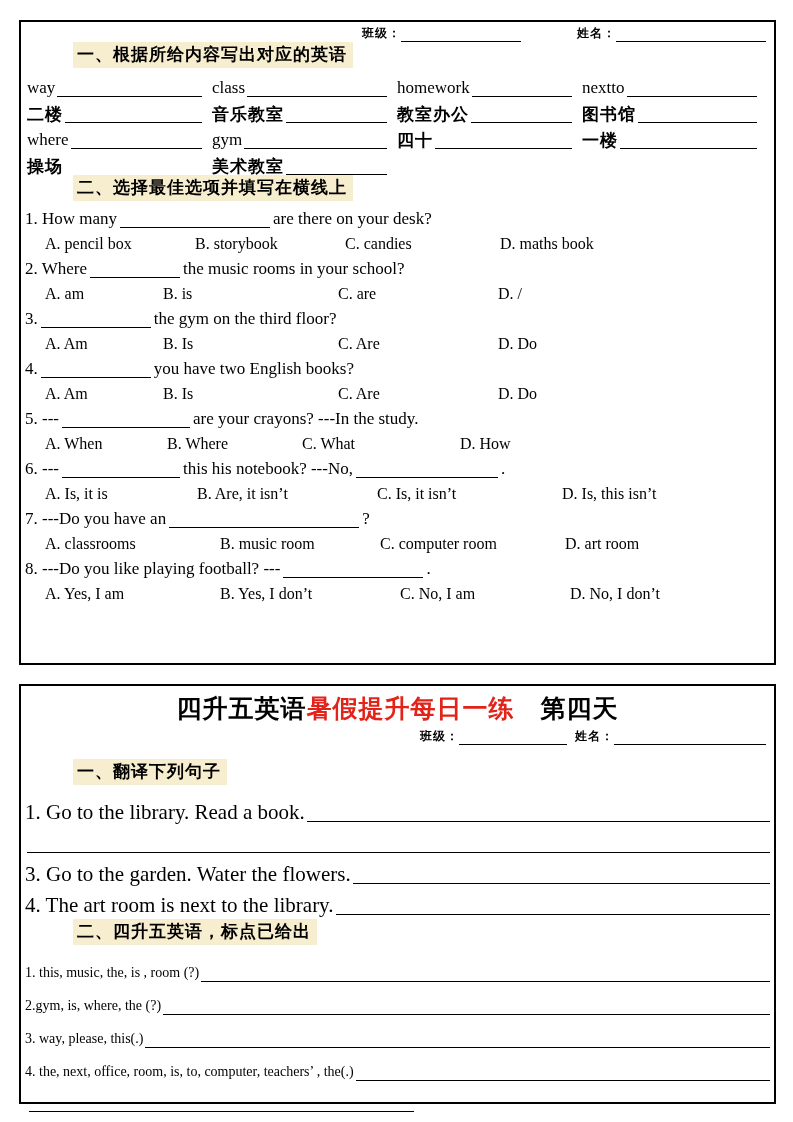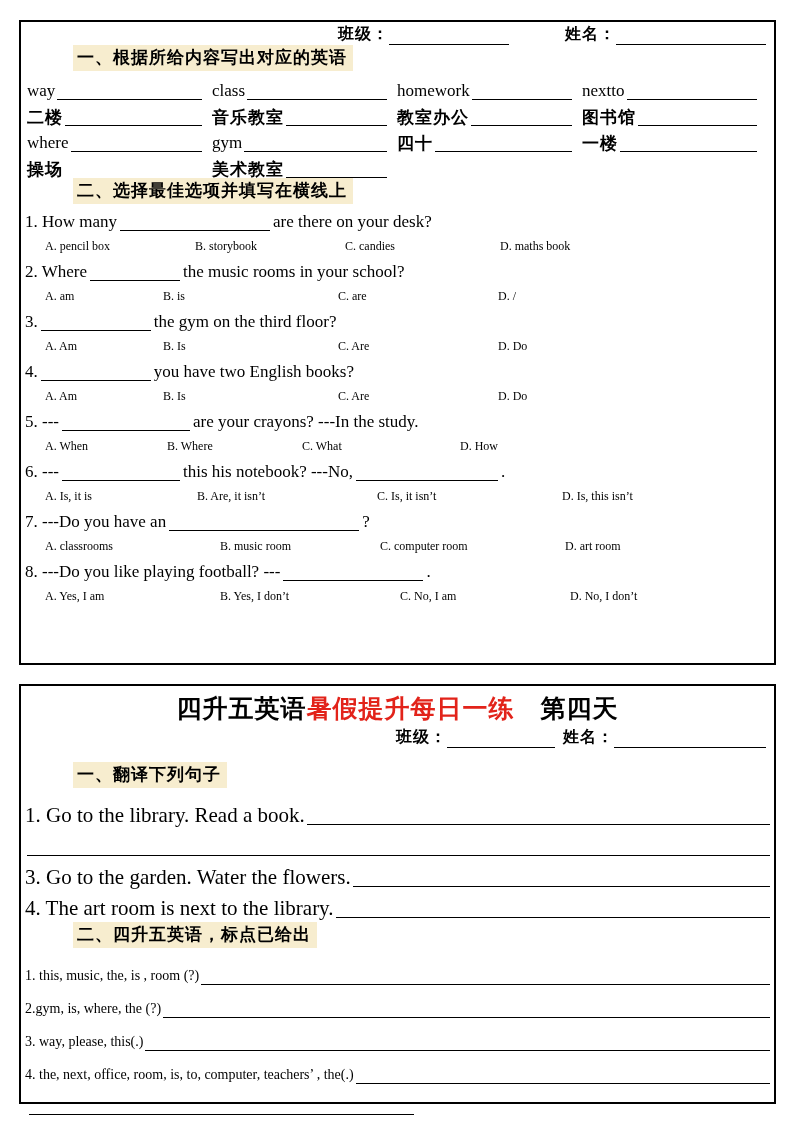--- a/index.html
+++ b/index.html
@@ -54,21 +54,21 @@
   .title-red { color: #e2231a; }
   .title-day { color: #000; margin-left: 26px; }
 
   
   .idrow {
     display: flex;
     align-items: flex-end;
     justify-content: flex-end;
     padding-right: 8px;
     margin-top: 2px;
-    font-size: 16px;
+    font-size: 12px;
     font-family: "DejaVu Serif", "Liberation Serif", serif;
   }
   .idlabel {
     font-weight: bold;
     letter-spacing: 1px;
     white-space: nowrap;
   }
   .idblank {
     border-bottom: 1.6px solid #000;
     height: 17px;
@@ -136,21 +136,21 @@
     white-space: nowrap;
   }
   .q-stem .seg { line-height: 19px; }
   .q-blank {
     border-bottom: 1.5px solid #000;
     height: 16px;
     margin: 0 3px;
   }
   .q-opts {
     display: flex;
-    font-size: 12px;
+    font-size: 16px;
     height: 25px;
     align-items: flex-end;
     padding-left: 20px;
     white-space: nowrap;
   }
   .q-opts .opt { line-height: 19px; }
 
   
   .tr-list { margin: 6px 0 0 4px; width: 745px; }
   .tr-row {

